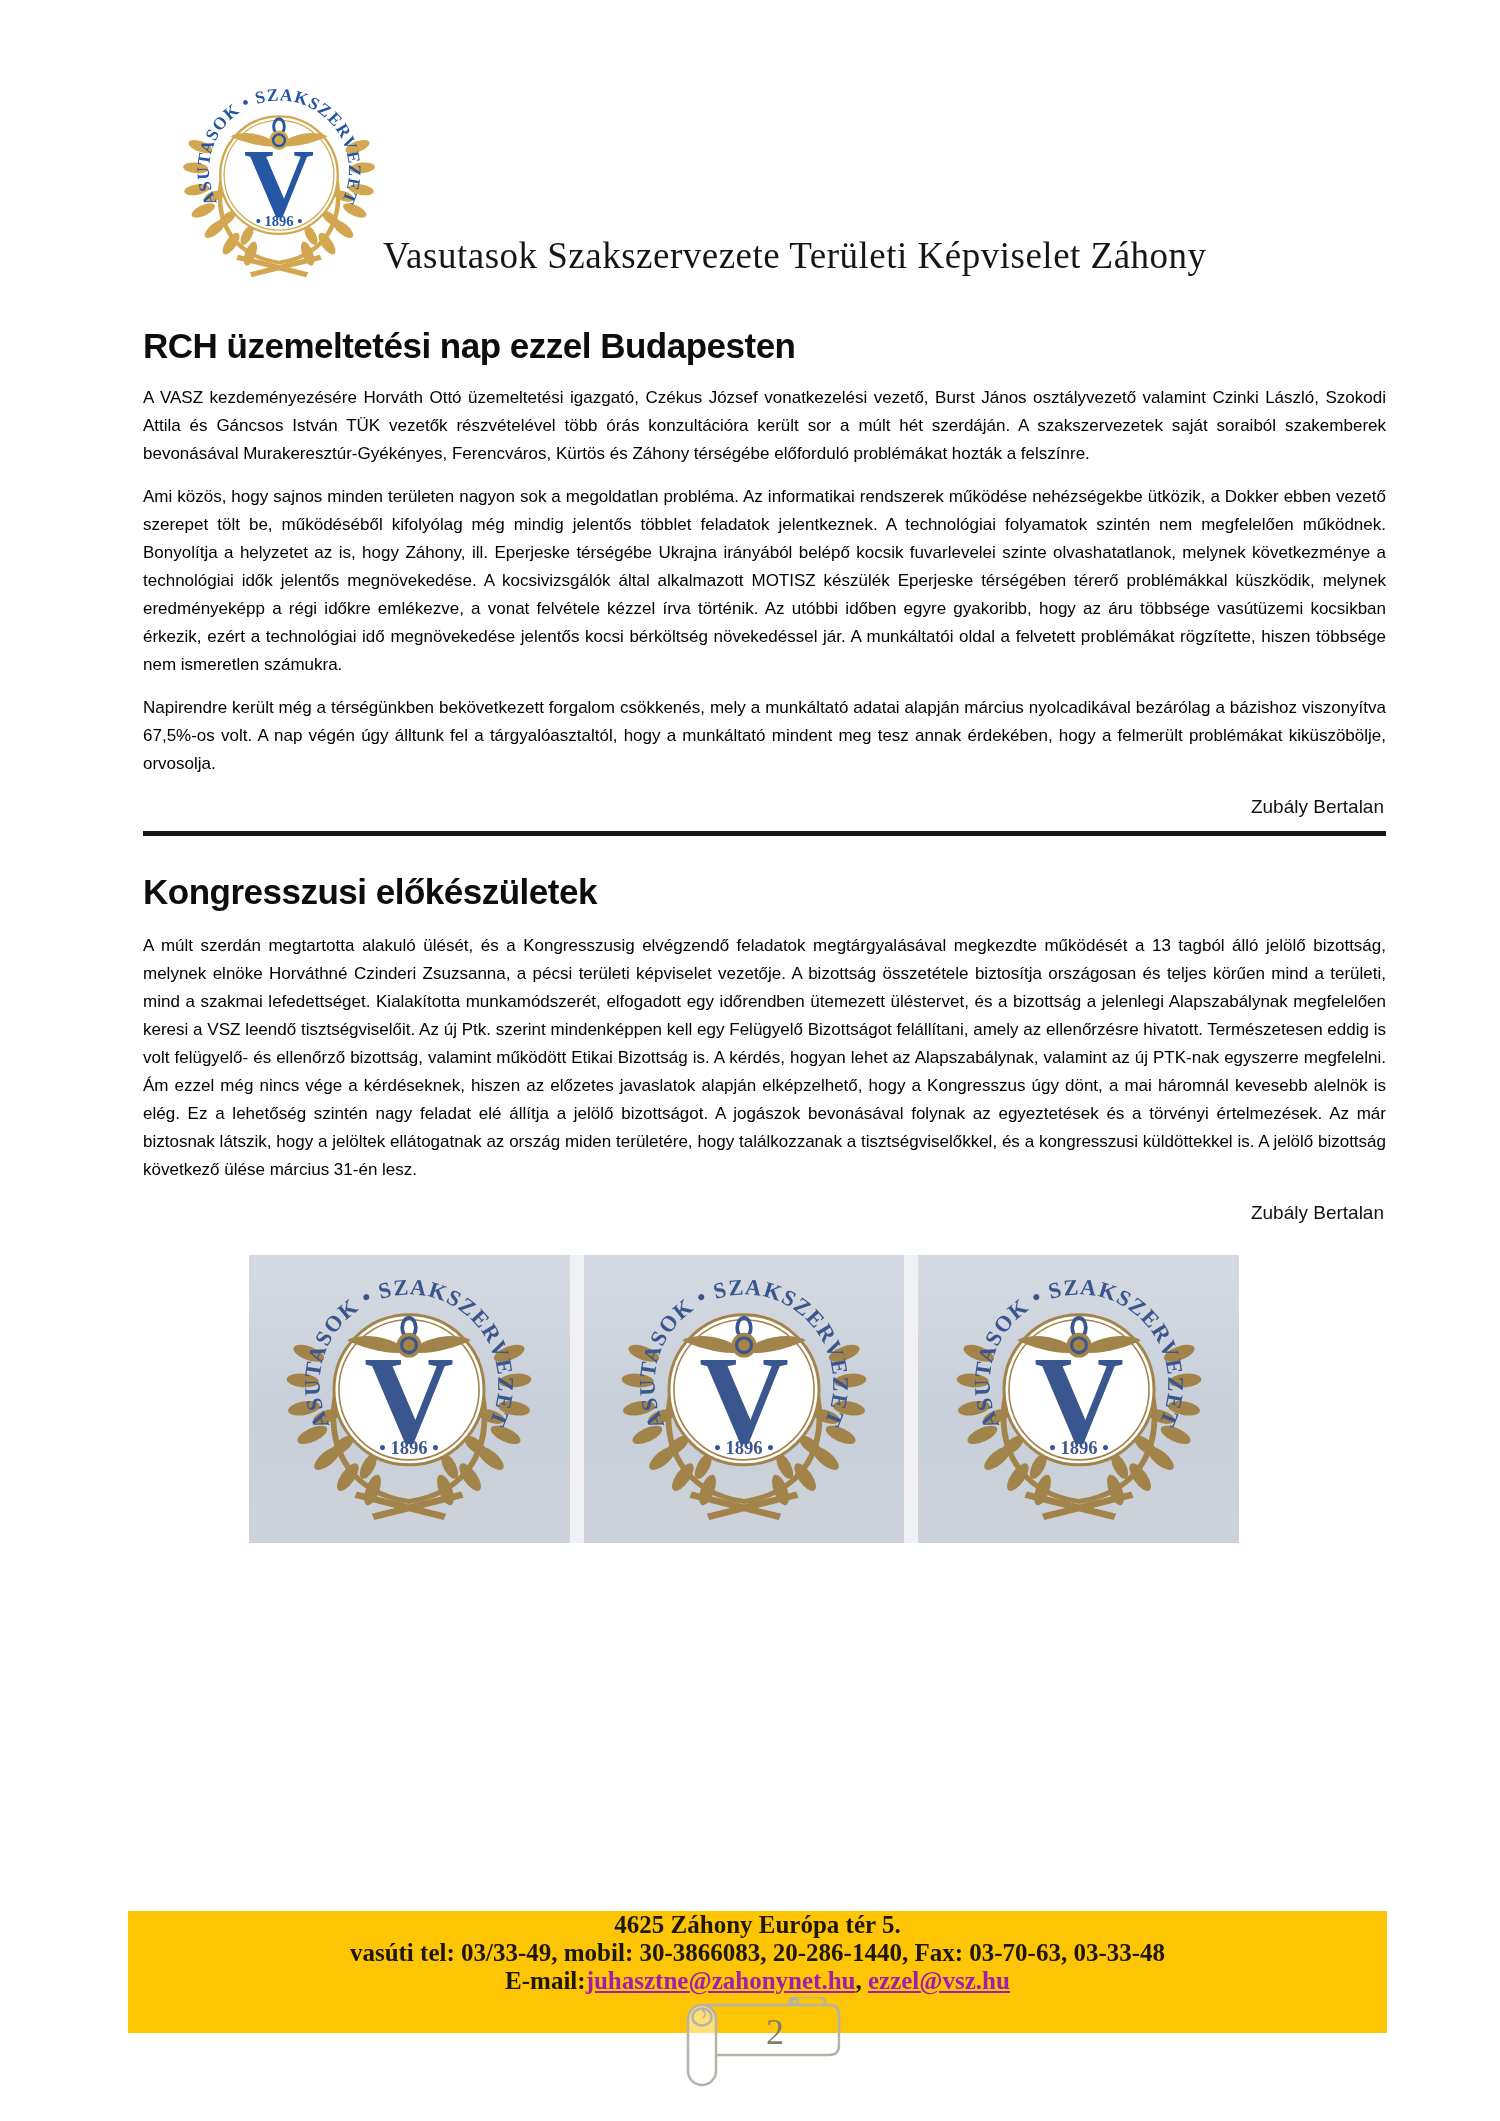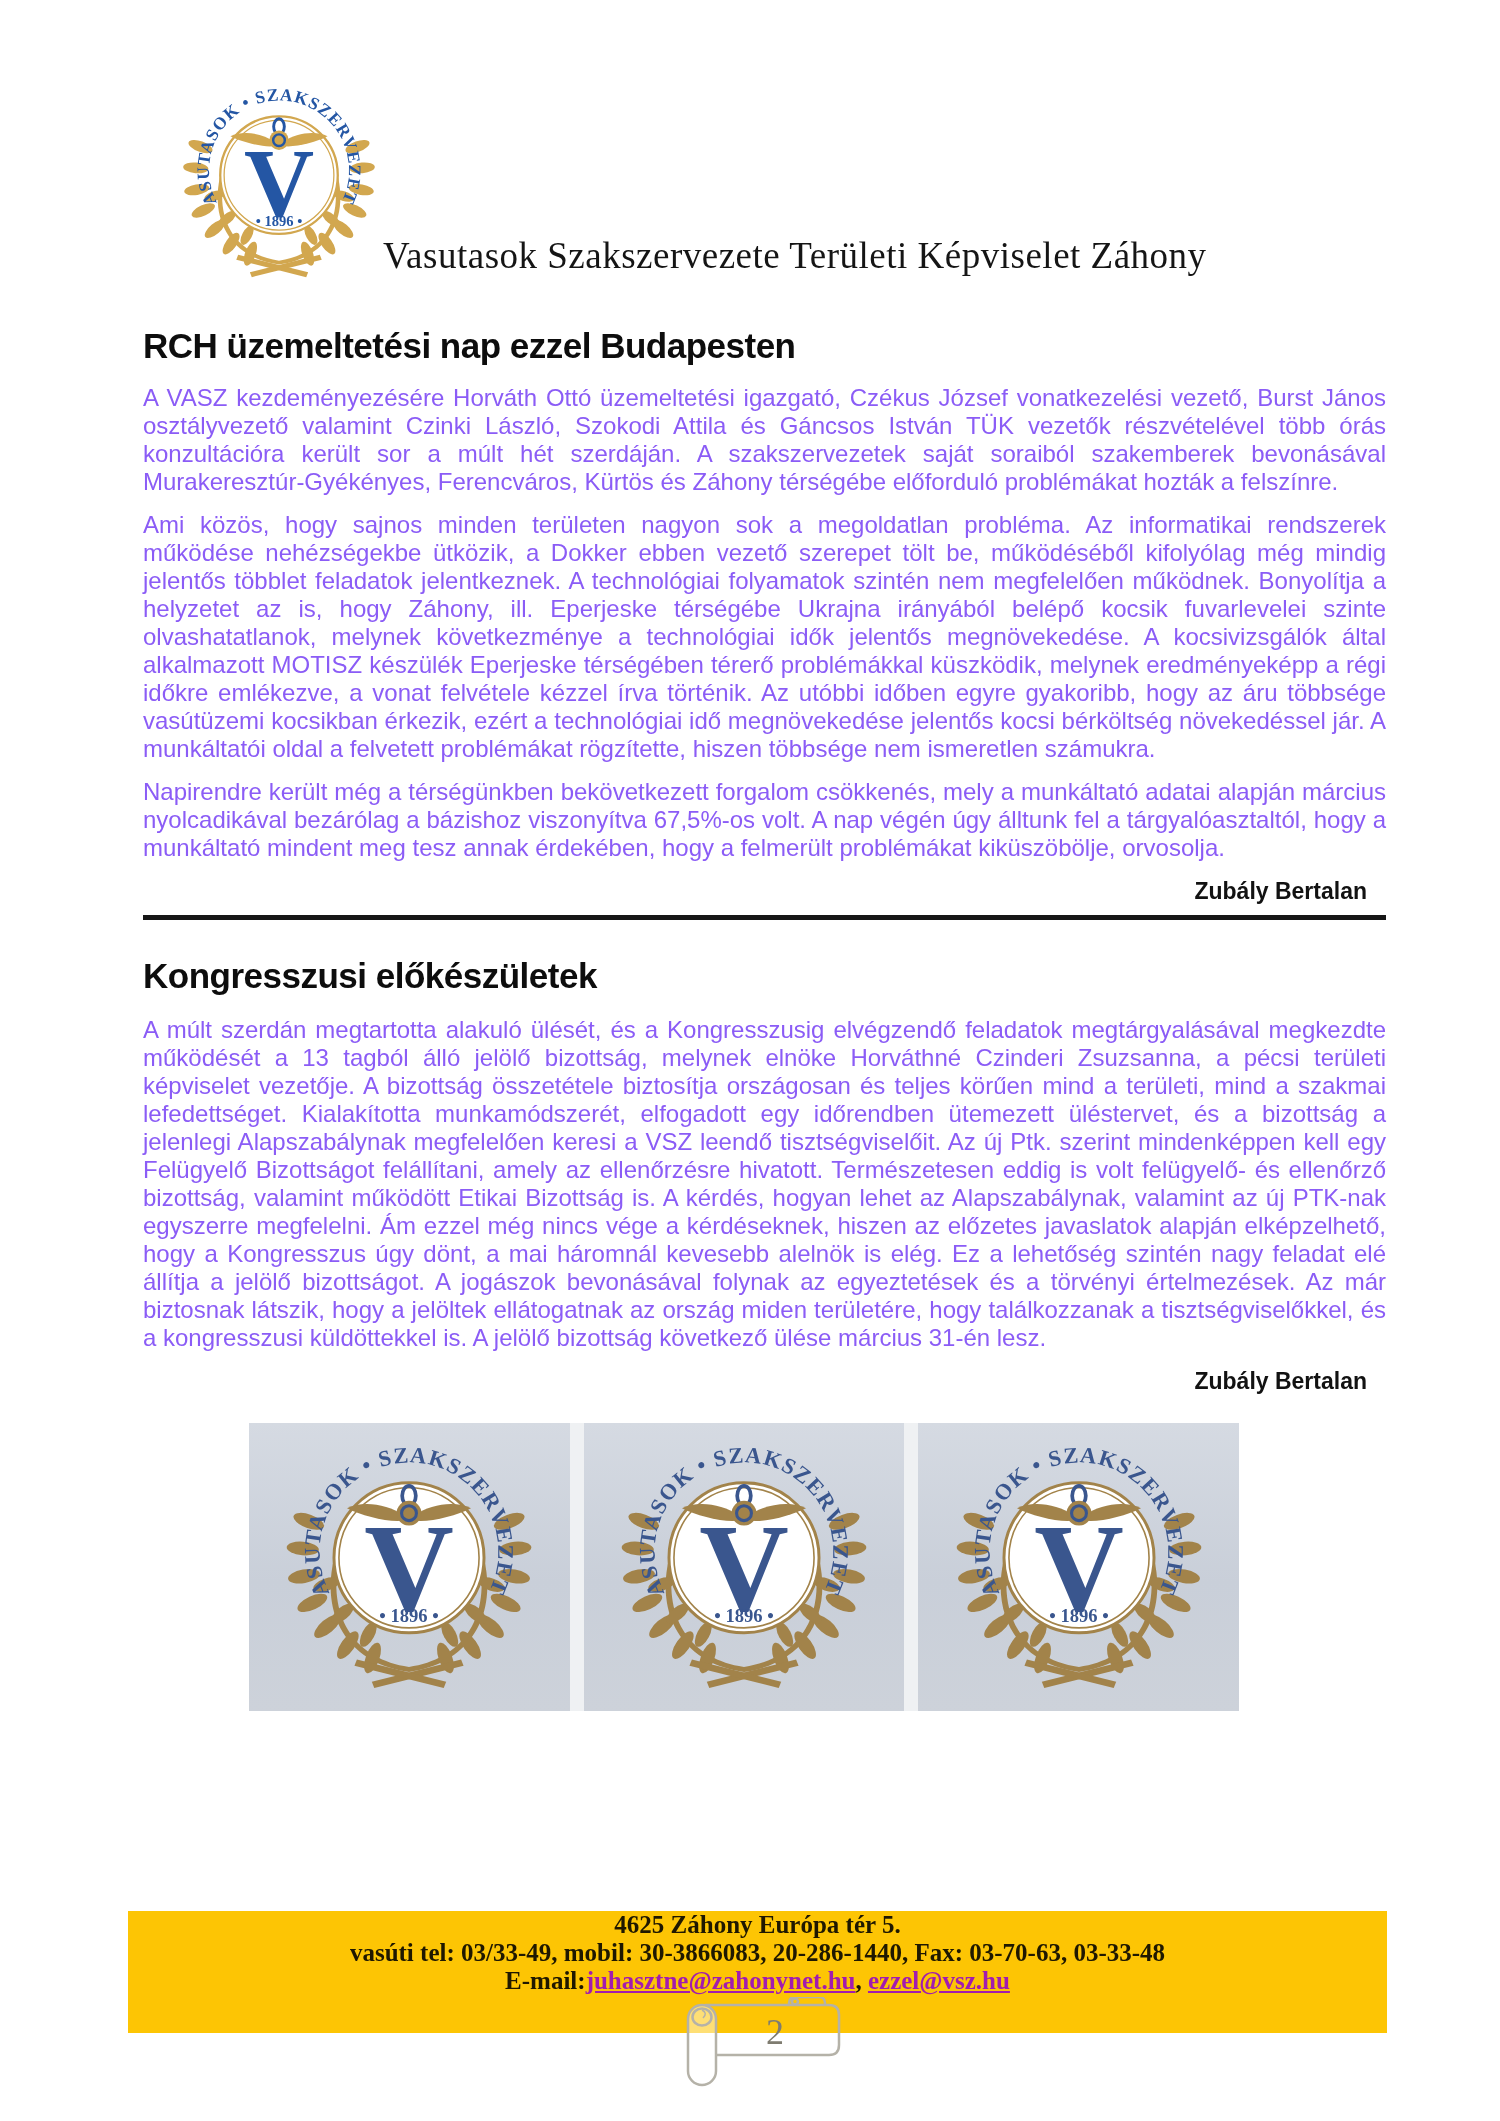--- a/index.html
+++ b/index.html
@@ -16,24 +16,24 @@
     font-family:"Liberation Serif",serif;font-size:37px;color:#151515;
     white-space:nowrap;letter-spacing:.5px;
   }
   
   .content{position:absolute;left:143px;top:326px;width:1243px;}
   .section-title{
     font-size:35px;font-weight:bold;letter-spacing:-.5px;
     margin:0 0 18px 0;color:#0d0d0d;
   }
   .content p{
-    font-size:24px;line-height:28px;text-align:justify;
-    margin:0 0 15px 0;color:#8b5cf6;
+    font-size:17px;line-height:28px;text-align:justify;
+    margin:0 0 15px 0;color:#000000;
   }
-  .signoff{text-align:right;font-size:23px;line-height:28px;margin:2px 19px 8px 0;font-weight:bold;}
+  .signoff{text-align:right;font-size:19px;line-height:28px;margin:2px 2px 8px 0;}
   .divider{border:0;border-top:5px solid #161616;margin:10px 0 36px 0;}
   .article-2 .section-title{margin-bottom:20px;}
   
   .flags-photo{
     margin:28px 0 0 106px;width:990px;height:288px;
     display:flex;gap:14px;background:#eff1f3;
   }
   .flag-panel{
     flex:1 1 0;display:flex;align-items:flex-start;justify-content:center;
     background:linear-gradient(180deg,#d5dae2 0%,#c9cfd9 55%,#cdd2da 100%);

